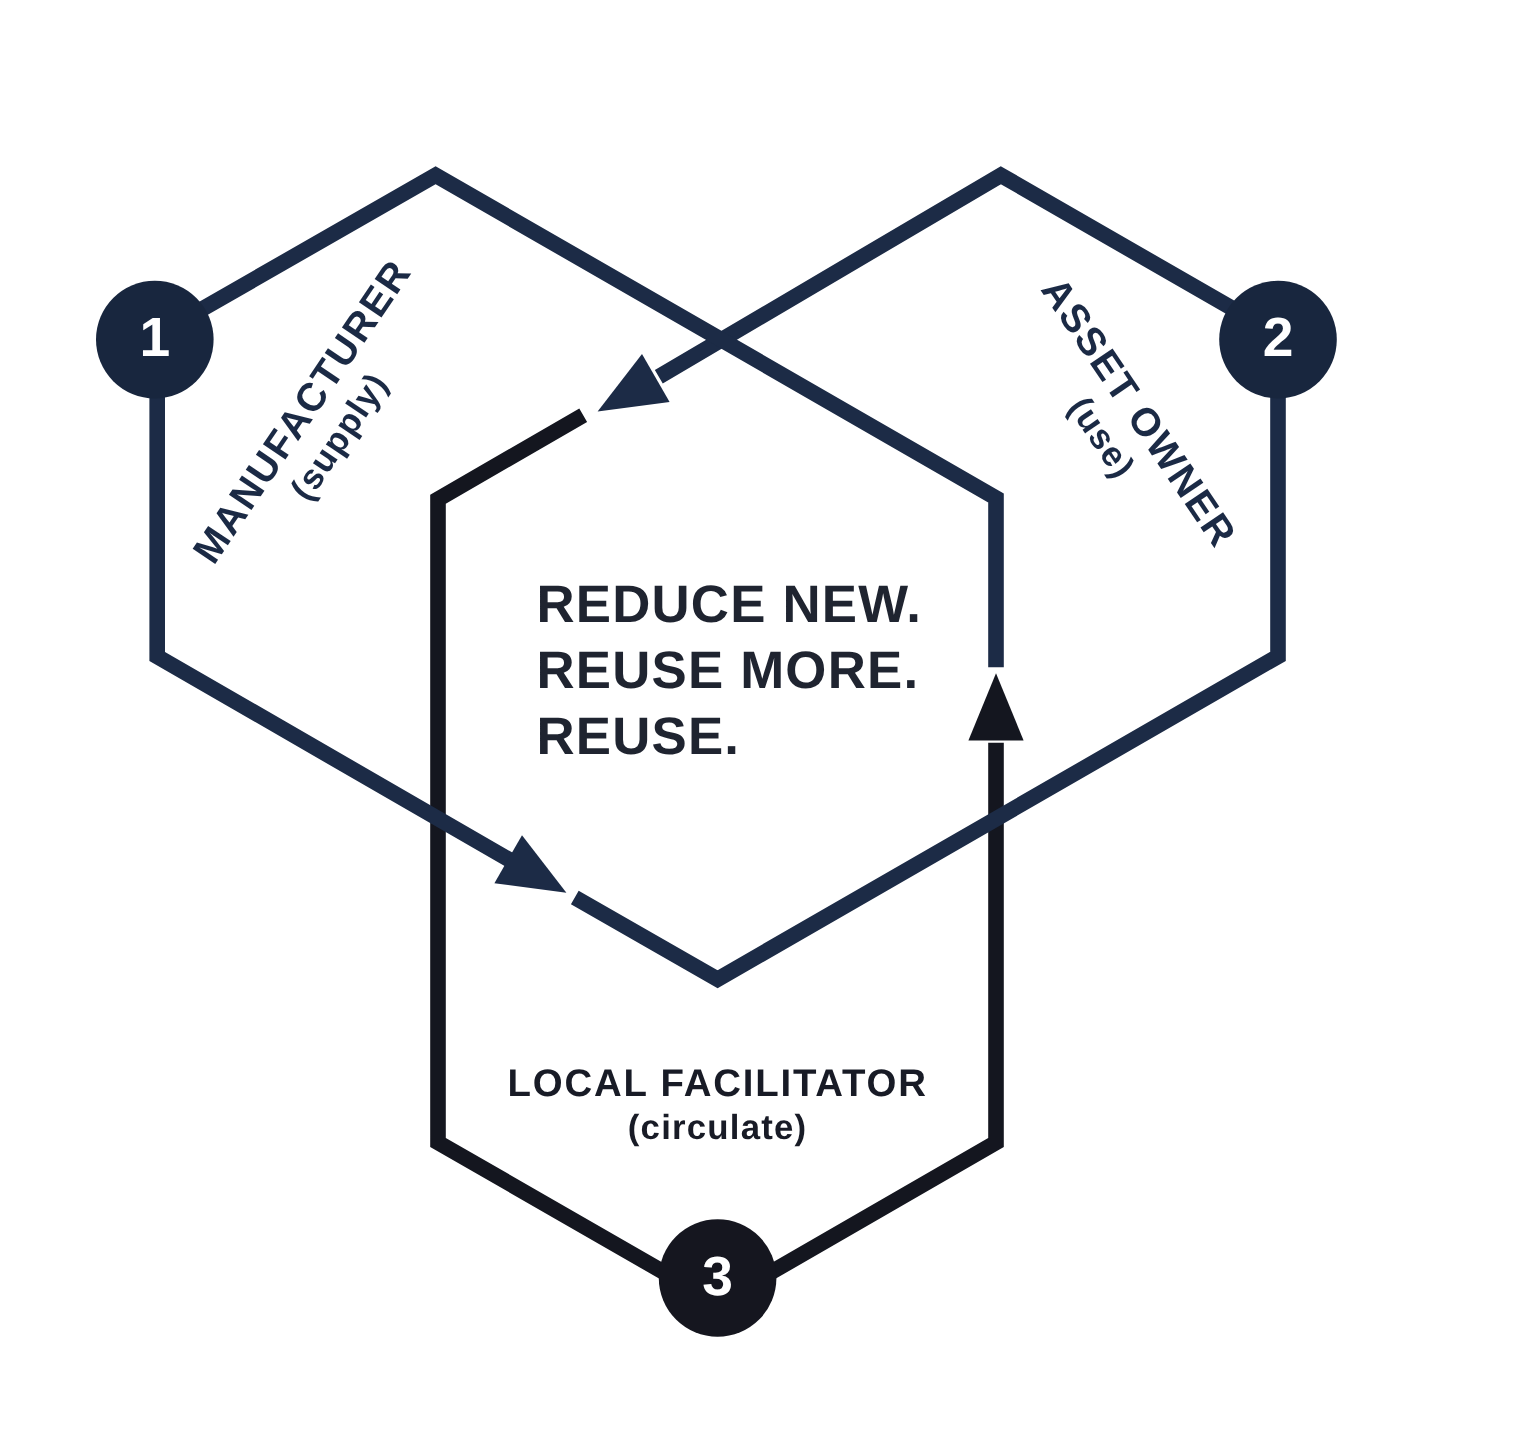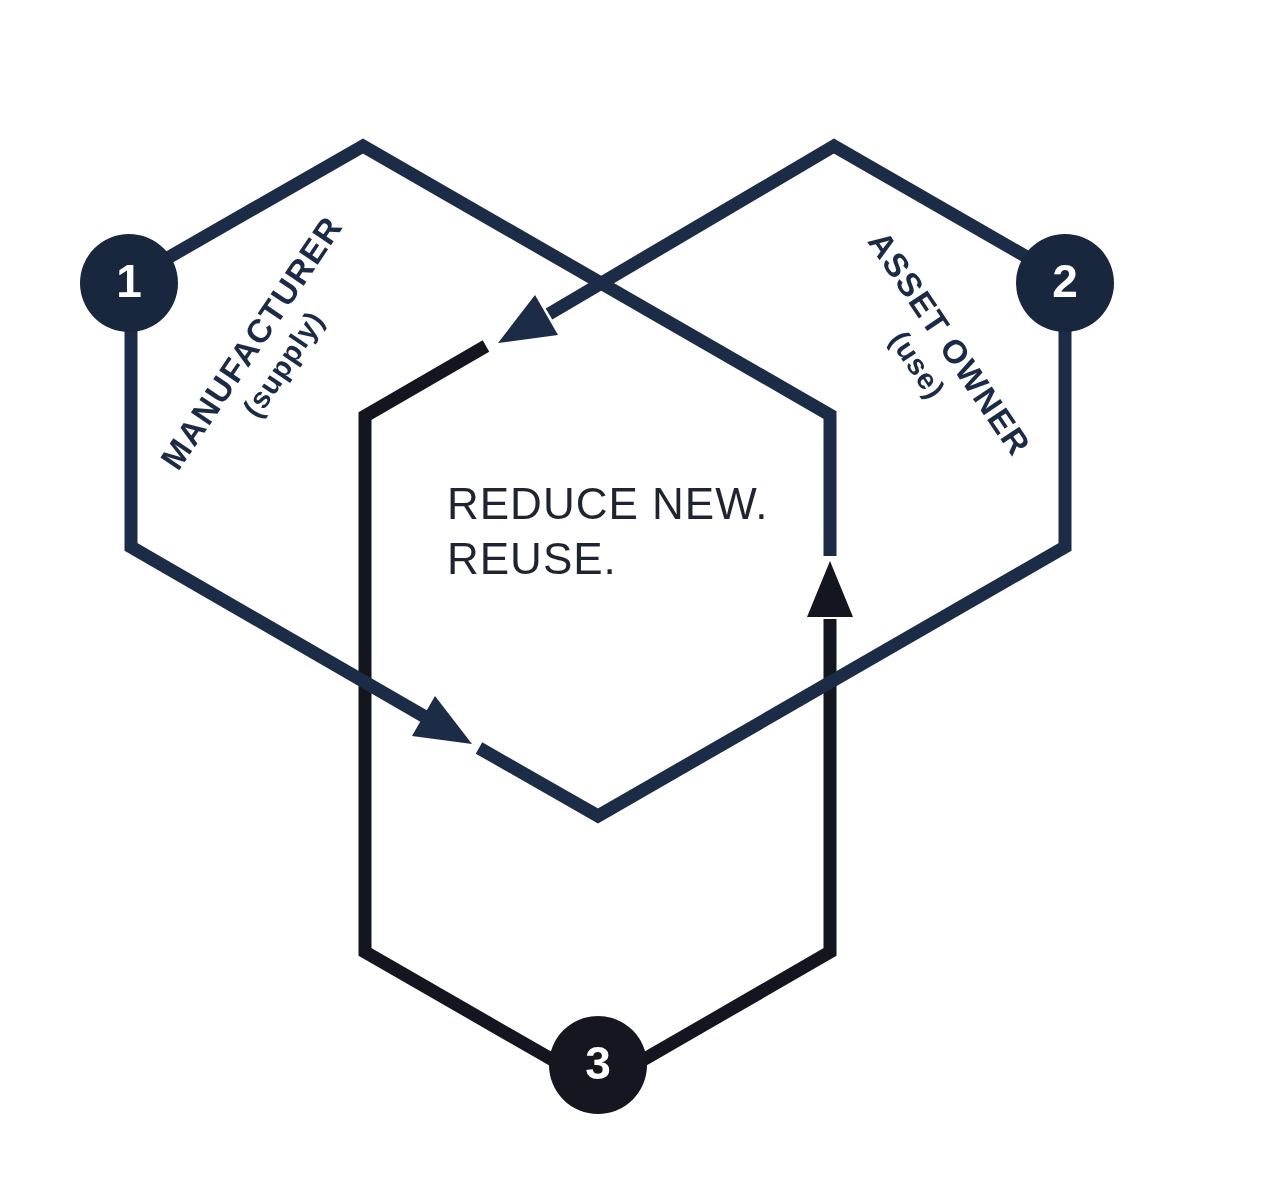--- a/index.html
+++ b/index.html
@@ -10,21 +10,21 @@
   *{margin:0;padding:0;box-sizing:border-box;}
   html,body{background:var(--bg);}
   body{font-family:"Liberation Sans","DejaVu Sans",sans-serif;}
   .stage{
     position:relative;width:1272px;height:1204px;background:var(--bg);overflow:hidden;
   }
   .diagram-svg{position:absolute;left:0;top:0;width:100%;height:100%;}
   .overlay{position:absolute;white-space:nowrap;}
   .motto{
     left:447px;top:476px;
-    font-size:44px;line-height:55px;font-weight:400;
+    font-size:44px;line-height:55px;font-weight:700;
     letter-spacing:1px;color:var(--text);
   }
   .node-label{
     text-align:center;font-weight:700;color:var(--label-navy);
     transform:translate(-50%,-50%);
   }
   .node-label .lbl-main{font-size:33px;letter-spacing:1.5px;line-height:1.22;}
   .node-label .lbl-sub{font-size:29px;letter-spacing:1px;line-height:1.25;}
   .label-manufacturer{left:267px;top:353px;transform:translate(-50%,-50%) rotate(-56deg);}
   .label-asset-owner{left:934px;top:354px;transform:translate(-50%,-50%) rotate(56deg);}
@@ -54,29 +54,34 @@
     <polyline points="830,556 830,415 363,146 131,279 131,547 427,718" fill="none" stroke="var(--navy)" stroke-width="13" stroke-linejoin="miter"></polyline>
     <polygon points="472,744 412,736 435,696" fill="var(--navy)"></polygon>
 
     <circle cx="129" cy="283" r="49" fill="var(--navy-fill)"></circle>
     <circle cx="1065" cy="283" r="49" fill="var(--navy-fill)"></circle>
     <circle cx="598" cy="1065" r="49" fill="var(--ink-fill)"></circle>
   </svg>
 
   <div class="overlay motto">
     <div>REDUCE NEW.</div>
+    <div>REUSE MORE.</div>
     <div>REUSE.</div>
   </div>
 
   <div class="overlay node-label label-manufacturer">
     <div class="lbl-main">MANUFACTURER</div>
     <div class="lbl-sub">(supply)</div>
   </div>
   <div class="overlay node-label label-asset-owner">
     <div class="lbl-main">ASSET OWNER</div>
     <div class="lbl-sub">(use)</div>
   </div>
+  <div class="overlay node-label label-local-facilitator">
+    <div class="lbl-main">LOCAL FACILITATOR</div>
+    <div class="lbl-sub">(circulate)</div>
+  </div>
 
   <div class="node-number num-1">1</div>
   <div class="node-number num-2">2</div>
   <div class="node-number num-3">3</div>
 
 </div>
 
 </body></html>

